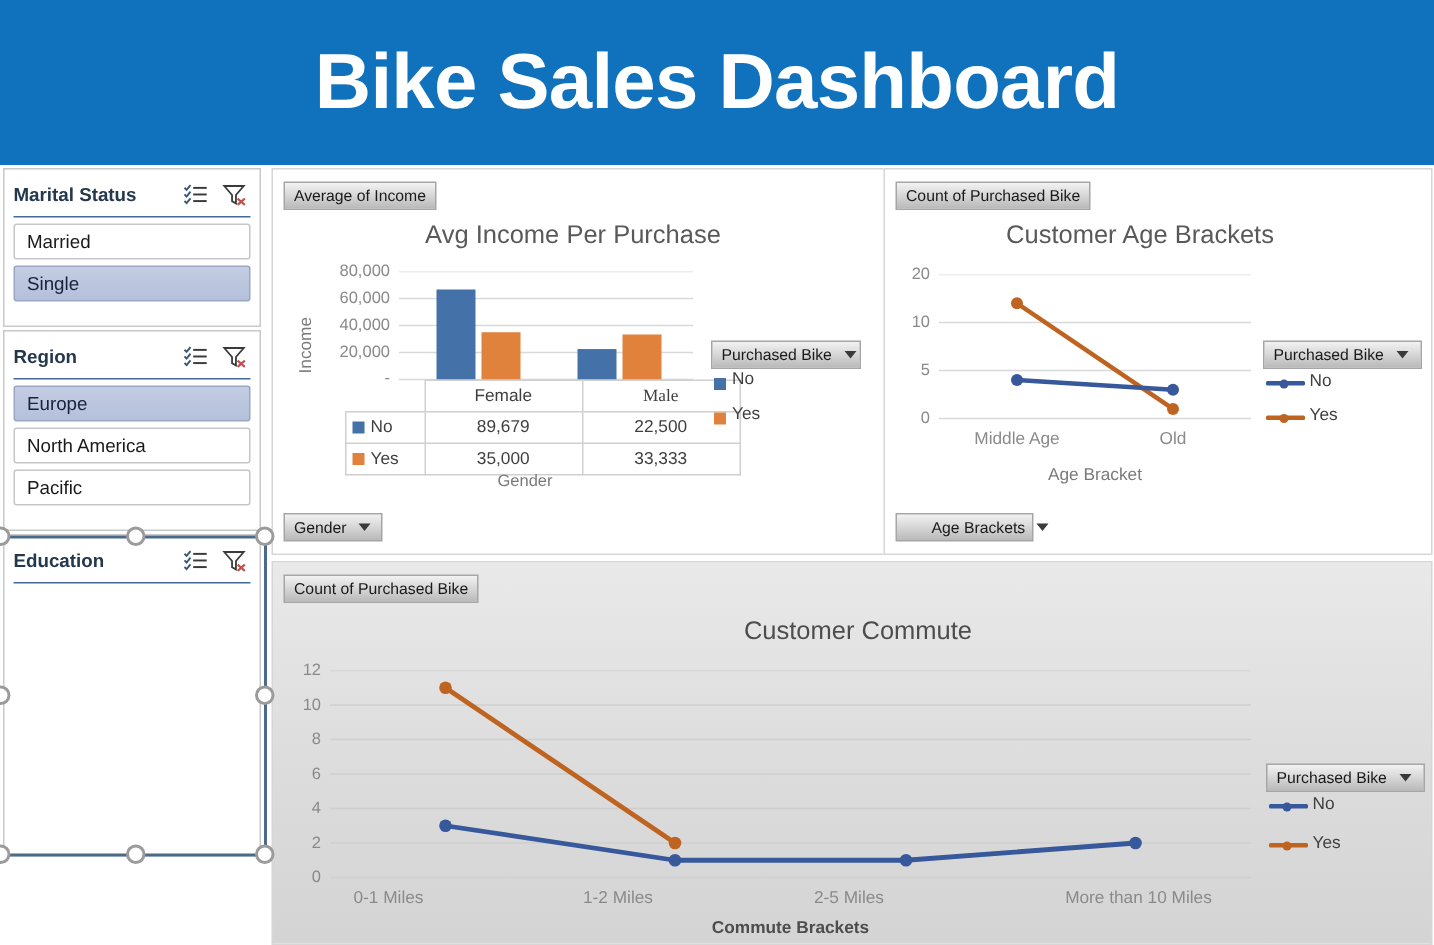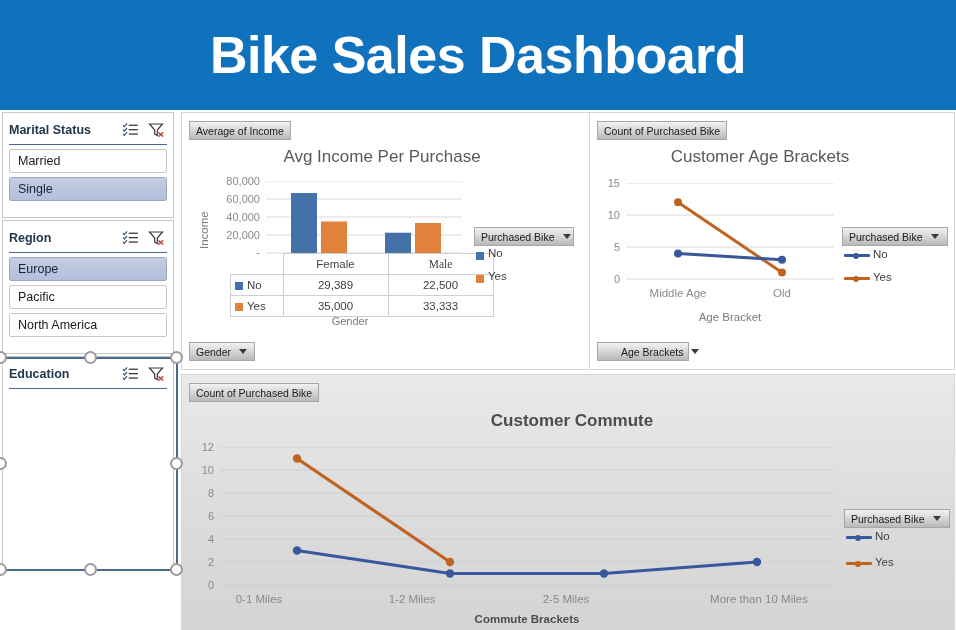--- a/index.html
+++ b/index.html
@@ -86,21 +86,21 @@
   }
   .field-btn .caret{
     margin-left:8px;width:0;height:0;
     border-left:4px solid transparent;border-right:4px solid transparent;
     border-top:5px solid #3a3a3a;
   }
   .chart-title{
     position:absolute;text-align:center;color:#595959;
     font-size:17px;white-space:nowrap;
   }
-  .chart-title.bold{font-weight:bold;color:#4d4d4d;}
+  .chart-title.bold{font-weight:normal;color:#4d4d4d;}
   .axis-label{
     position:absolute;color:#7a7a7a;font-size:11px;white-space:nowrap;
   }
   .tick{
     position:absolute;color:#8a8a8a;font-size:11px;white-space:nowrap;
   }
   .ytitle{
     position:absolute;color:#7a7a7a;font-size:11.5px;white-space:nowrap;
     transform:rotate(-90deg);transform-origin:left top;
   }
@@ -175,22 +175,22 @@
         <span class="icon-btn">
           <svg width="17" height="16" viewBox="0 0 17 16">
             <path d="M1.5 2 H14.5 L9.3 8 V13.6 L6.7 12.2 V8 Z" fill="none" stroke="#3a3a3a" stroke-width="1.2"></path>
             <path d="M10.4 10.4 L15.2 14.6 M15.2 10.4 L10.4 14.6" stroke="#c0504d" stroke-width="1.4"></path>
           </svg>
         </span>
       </div>
     </div>
     <div class="slicer-items">
       <div class="sl-item selected">Europe</div>
+      <div class="sl-item">North America</div>
       <div class="sl-item">Pacific</div>
-      <div class="sl-item">North America</div>
     </div>
   </div>
 
   <div class="slicer" id="slicer-education" style="top:246px;height:215px;">
     <div class="slicer-head">
       <div class="slicer-title">Education</div>
       <div class="sl-icons">
         <span class="icon-btn">
           <svg width="17" height="16" viewBox="0 0 17 16">
             <path d="M1 3.2 L2.4 4.6 L5 1.4" stroke="#3a5878" stroke-width="1.3" fill="none"></path>
@@ -257,21 +257,21 @@
     <tbody>
         <tr>
       <td class="hdr-blank" style="width:44px;"></td>
       <td style="width:96px;">Female</td>
       <td style="width:96px;font-family:Liberation Serif, serif;">Male</td>
     </tr>
     <tr>
       <td class="lbl">
         <span class="sw" style="background:#4472A8;"></span><span>No</span>
       </td>
-      <td>29,389</td>
+      <td>89,679</td>
       <td>22,500</td>
     </tr>
     <tr>
       <td class="lbl">
         <span class="sw" style="background:#E0813C;"></span><span>Yes</span>
       </td>
       <td>35,000</td>
       <td>33,333</td>
     </tr>
   </tbody>
@@ -293,21 +293,21 @@
       <span class="caret"></span>
   </div>
 </div>
 
 <div class="panel" id="panel-age" style="left:589px;top:112px;width:366px;height:258px;">
 
   <div class="field-btn" style="left:7px;top:8px;">Count of Purchased Bike</div>
 
   <div class="chart-title" style="left:20px;top:34px;width:300px;">Customer Age Brackets</div>
 
-  <div class="tick" style="left:0px;top:64px;width:30px;text-align:right;">15</div>
+  <div class="tick" style="left:0px;top:64px;width:30px;text-align:right;">20</div>
   <div class="tick" style="left:0px;top:96px;width:30px;text-align:right;">10</div>
   <div class="tick" style="left:0px;top:128px;width:30px;text-align:right;">5</div>
   <div class="tick" style="left:0px;top:160px;width:30px;text-align:right;">0</div>
 
   <svg style="position:absolute;left:36px;top:70px;" width="208" height="98">
     <line x1="0" y1="0" x2="208" y2="0" stroke="#d9d9d9" stroke-width="1"></line>
     <line x1="0" y1="32" x2="208" y2="32" stroke="#d9d9d9" stroke-width="1"></line>
     <line x1="0" y1="64" x2="208" y2="64" stroke="#d9d9d9" stroke-width="1"></line>
     <line x1="0" y1="96" x2="208" y2="96" stroke="#d9d9d9" stroke-width="1"></line>
 

